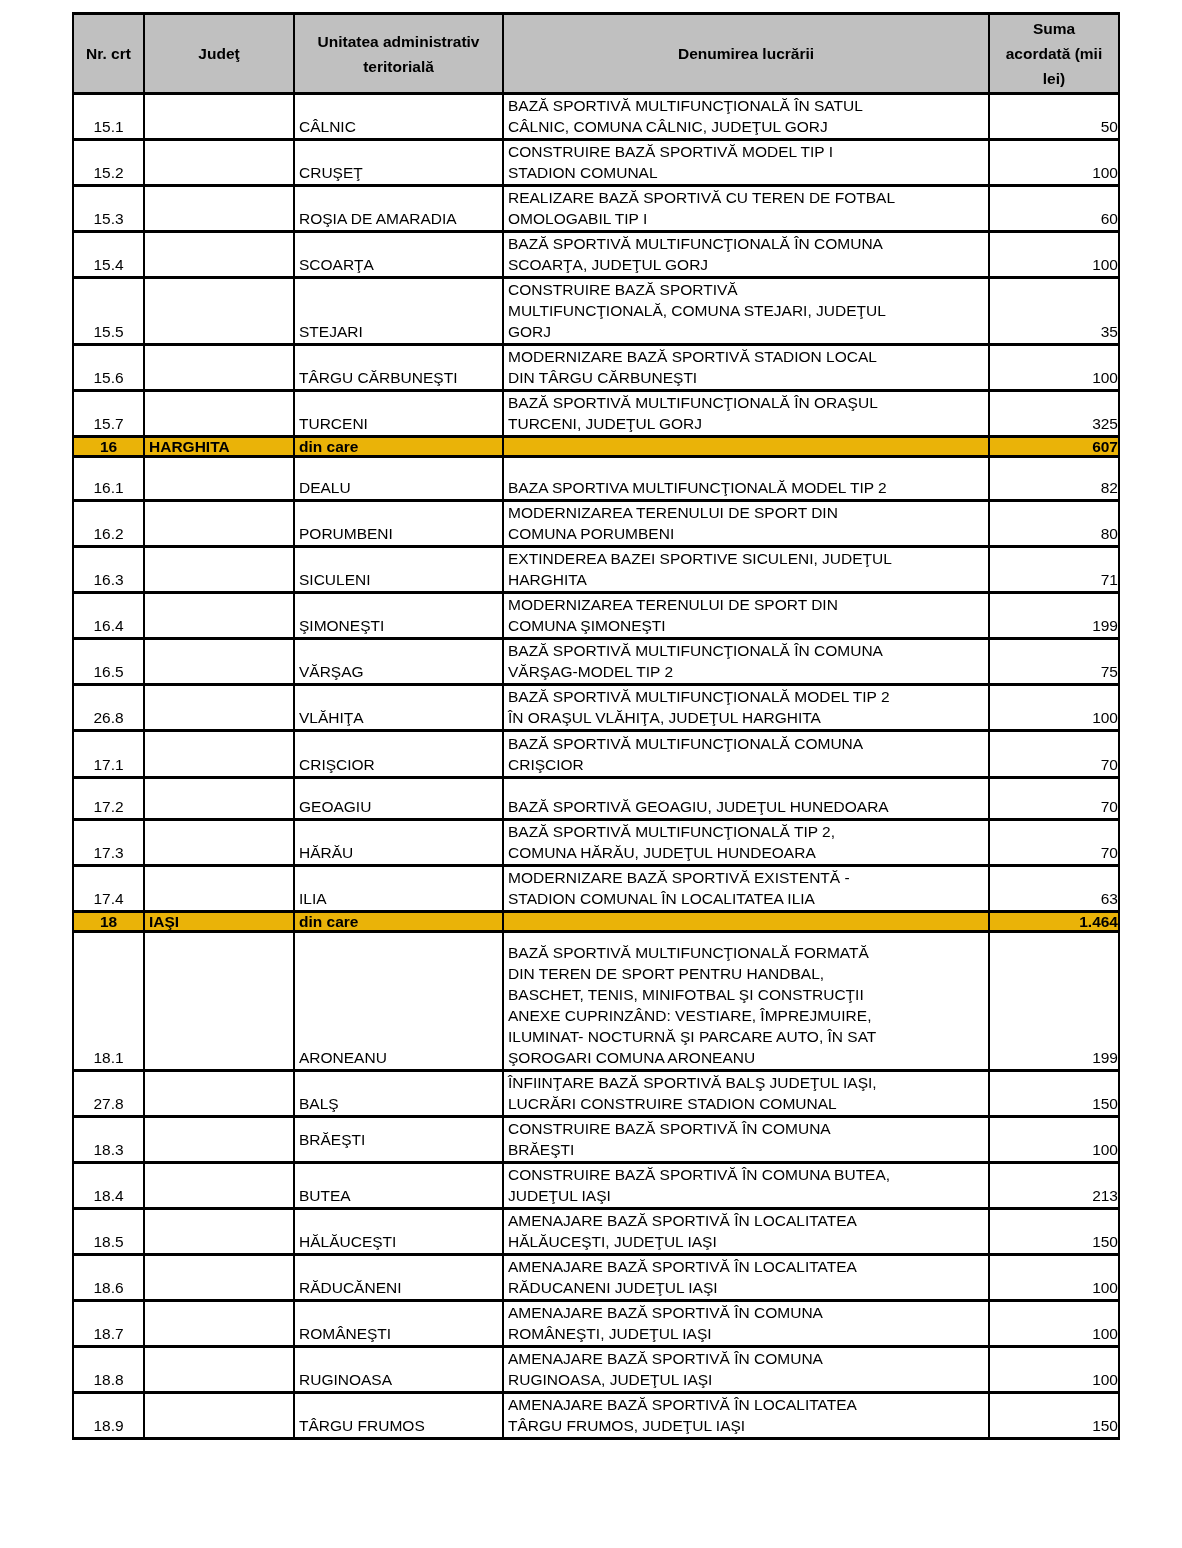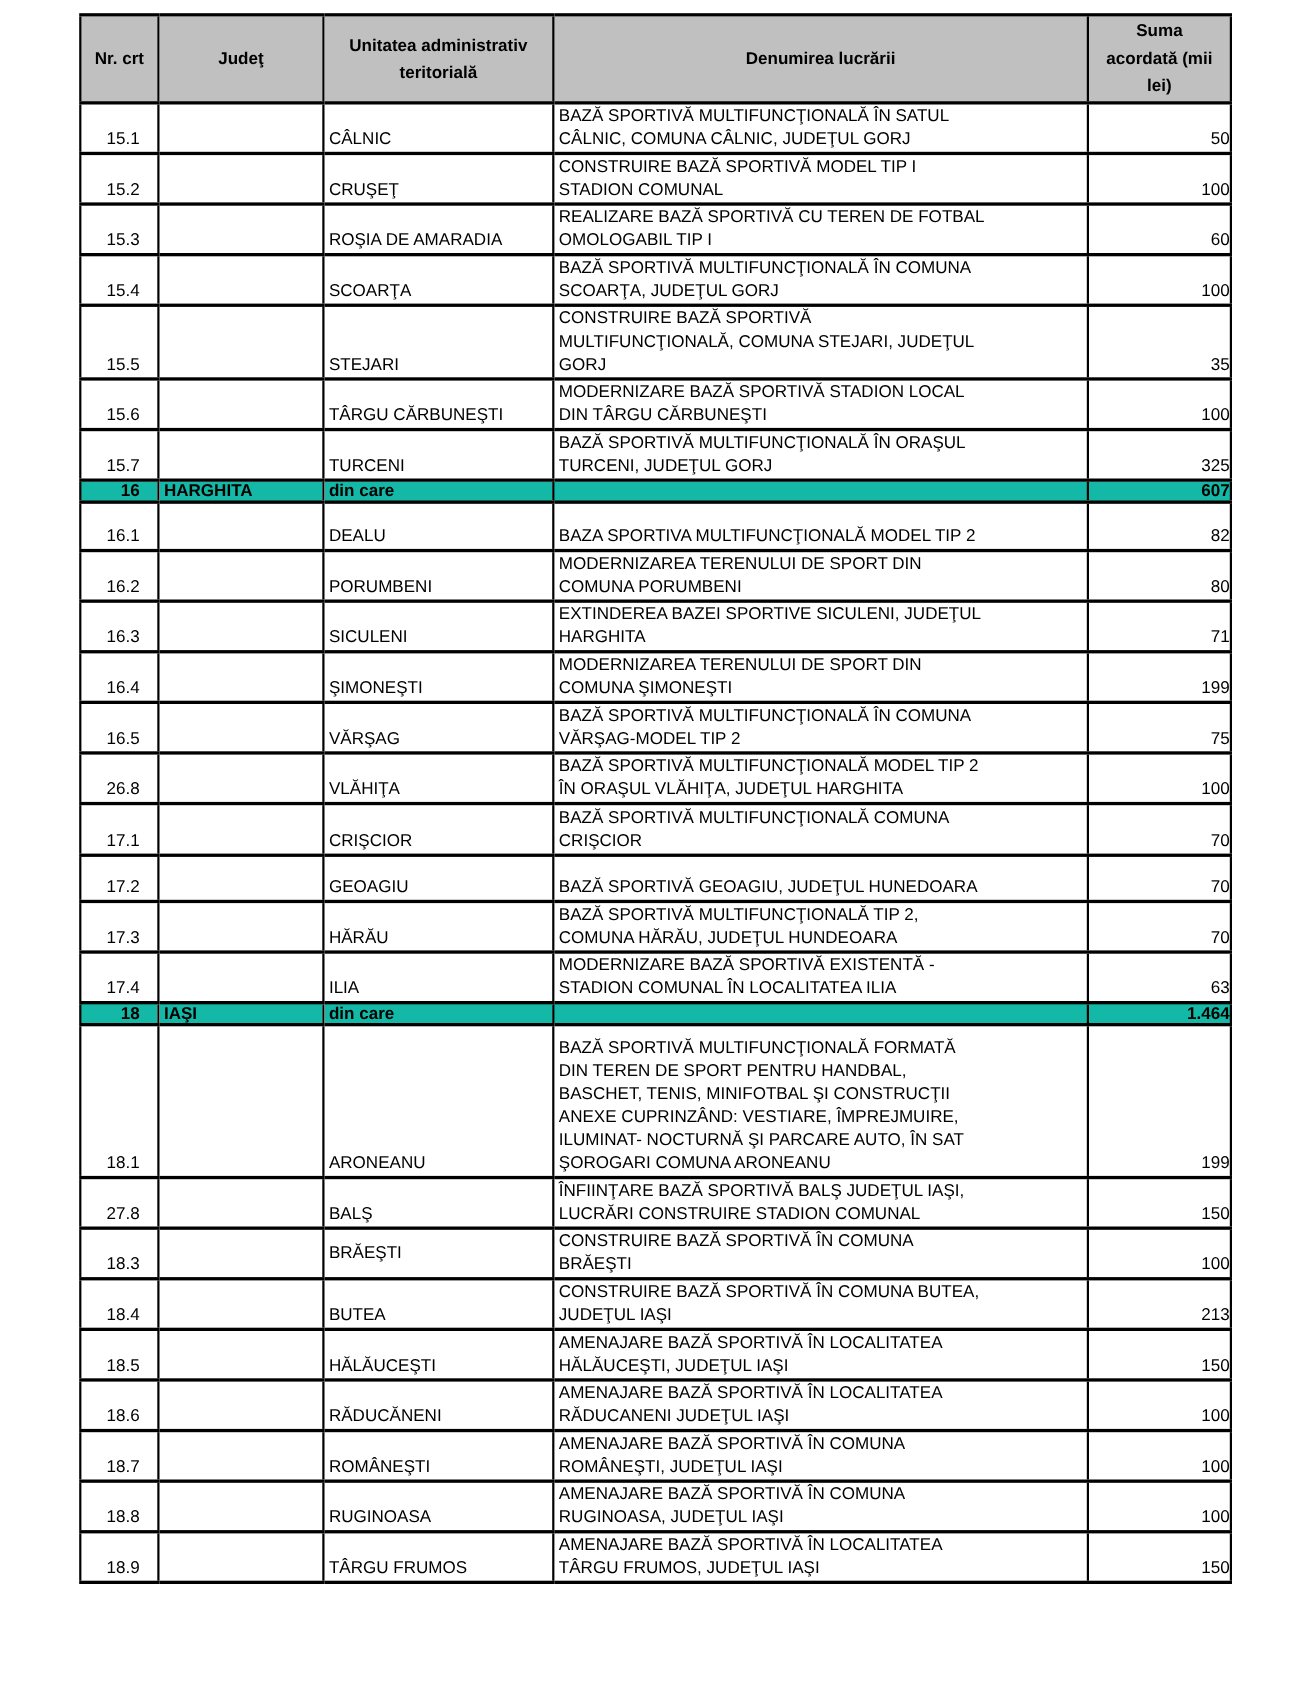--- a/index.html
+++ b/index.html
@@ -22,25 +22,25 @@
   }
   thead tr { height:80px; }
   th {
     background:#c0c0c0; font-weight:bold; font-size:15.5px; line-height:25px;
     text-align:center; vertical-align:middle; padding:1px 2px;
   }
   td {
     font-size:15.5px; line-height:21px; vertical-align:bottom;
     padding:0 2px 1px 4px; background:#ffffff;
   }
-  td.nr   { text-align:right; padding-left:0; padding-right:16px; }
+  td.nr   { text-align:center; padding-left:0; padding-right:0; }
   td.suma { text-align:right; padding-left:0; padding-right:0; }
   td.uat-top { vertical-align:middle; }
   tr.section-row td {
-    background:#14b8a6; font-weight:bold; vertical-align:middle;
+    background:#eab308; font-weight:bold; vertical-align:middle;
     line-height:17px; padding-bottom:0;
   }
 </style>
 </head>
 <body>
 
 <div class="page">
   <table class="grant-table">
     <colgroup>
       <col class="c1">

